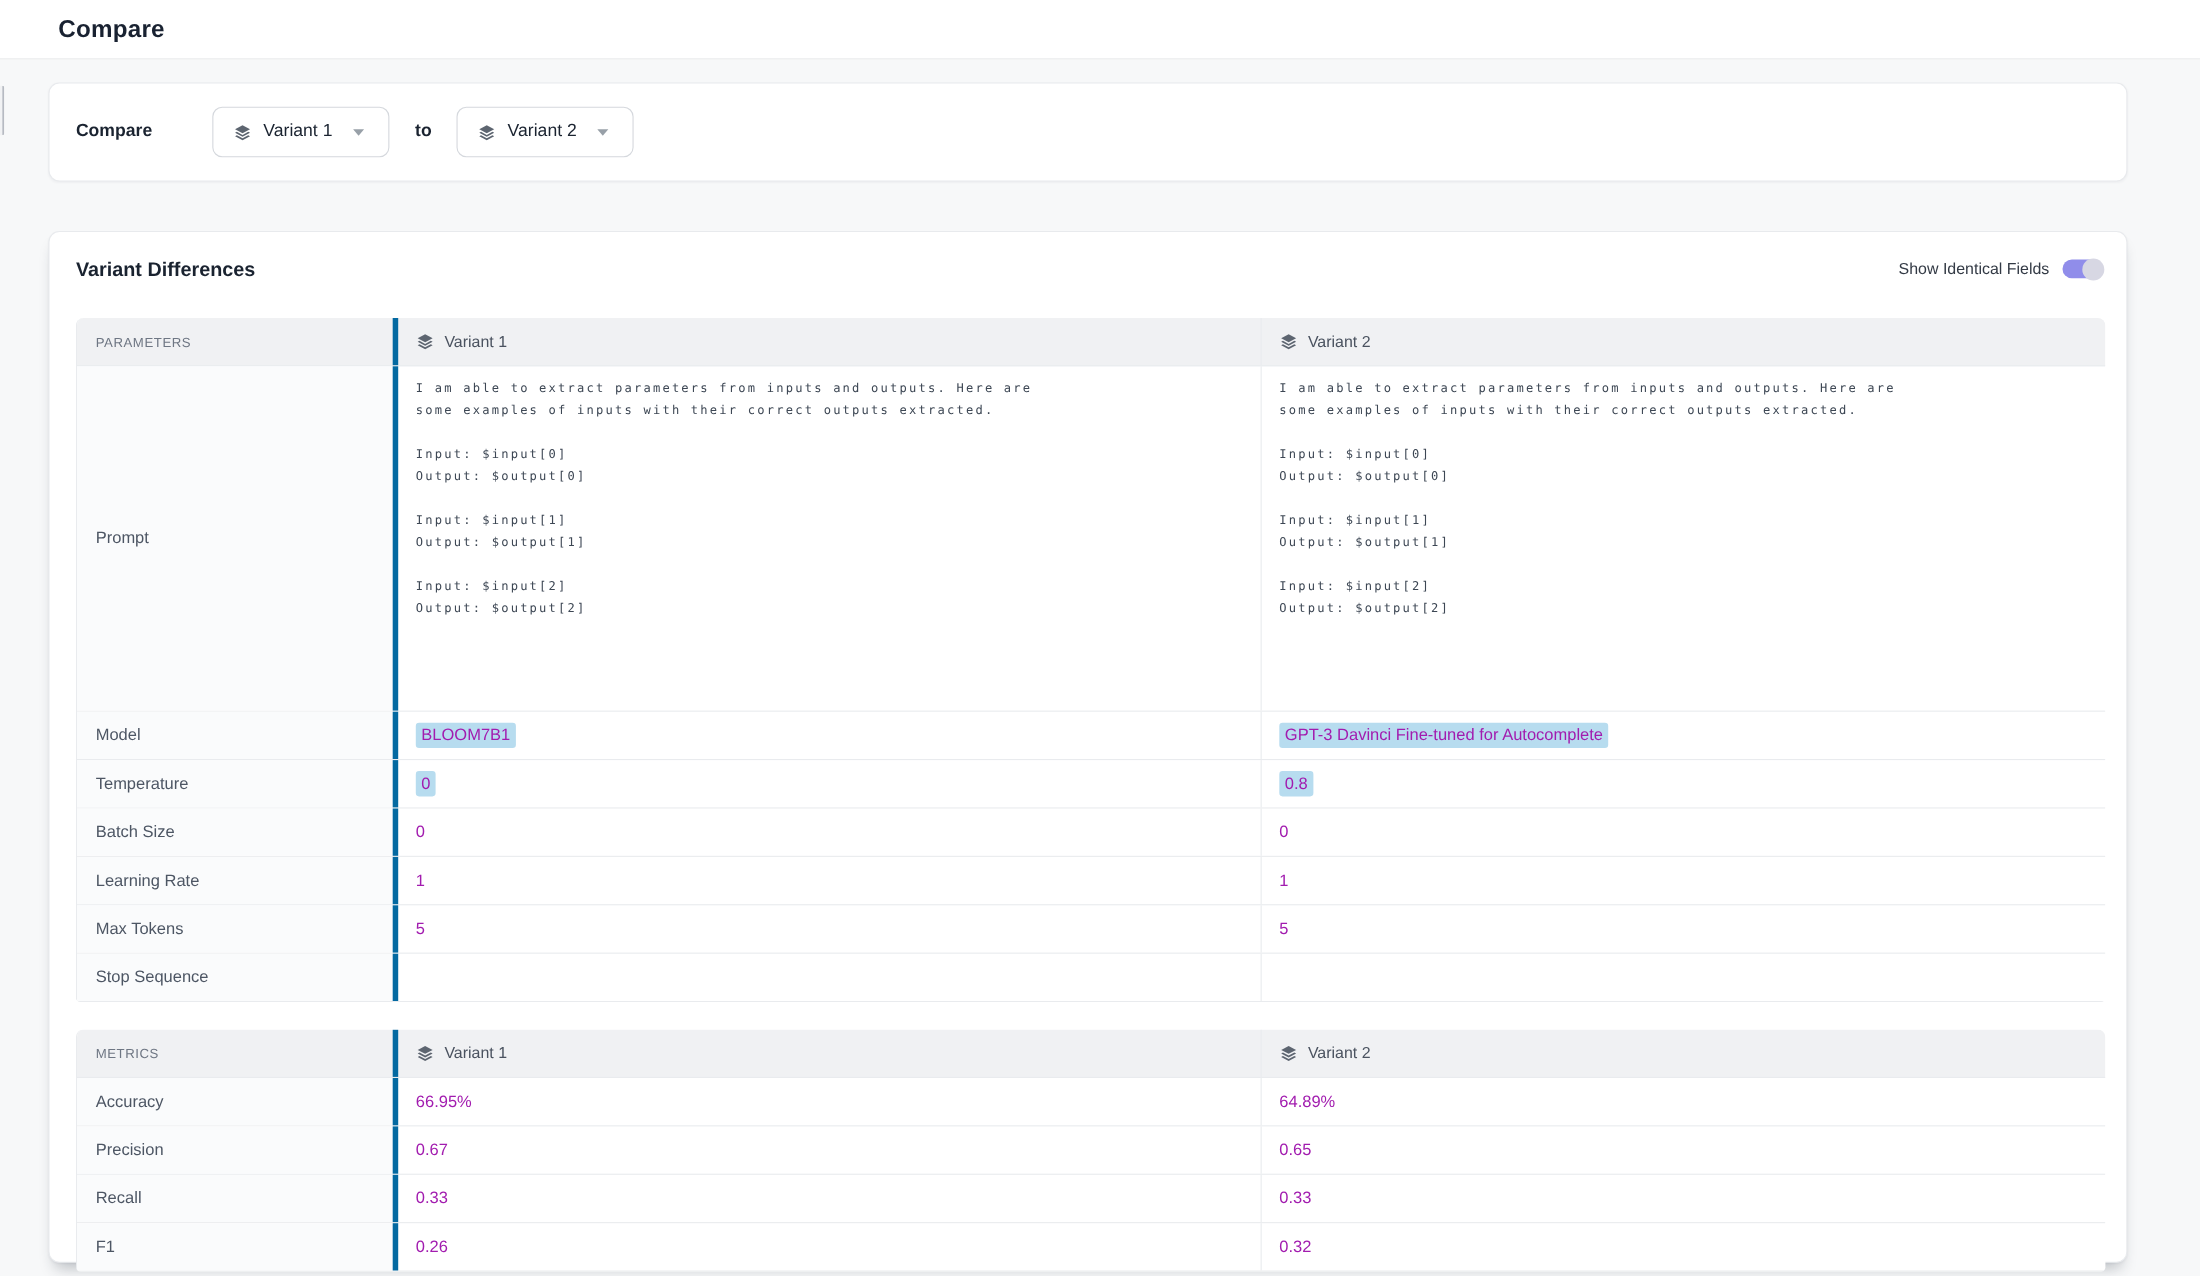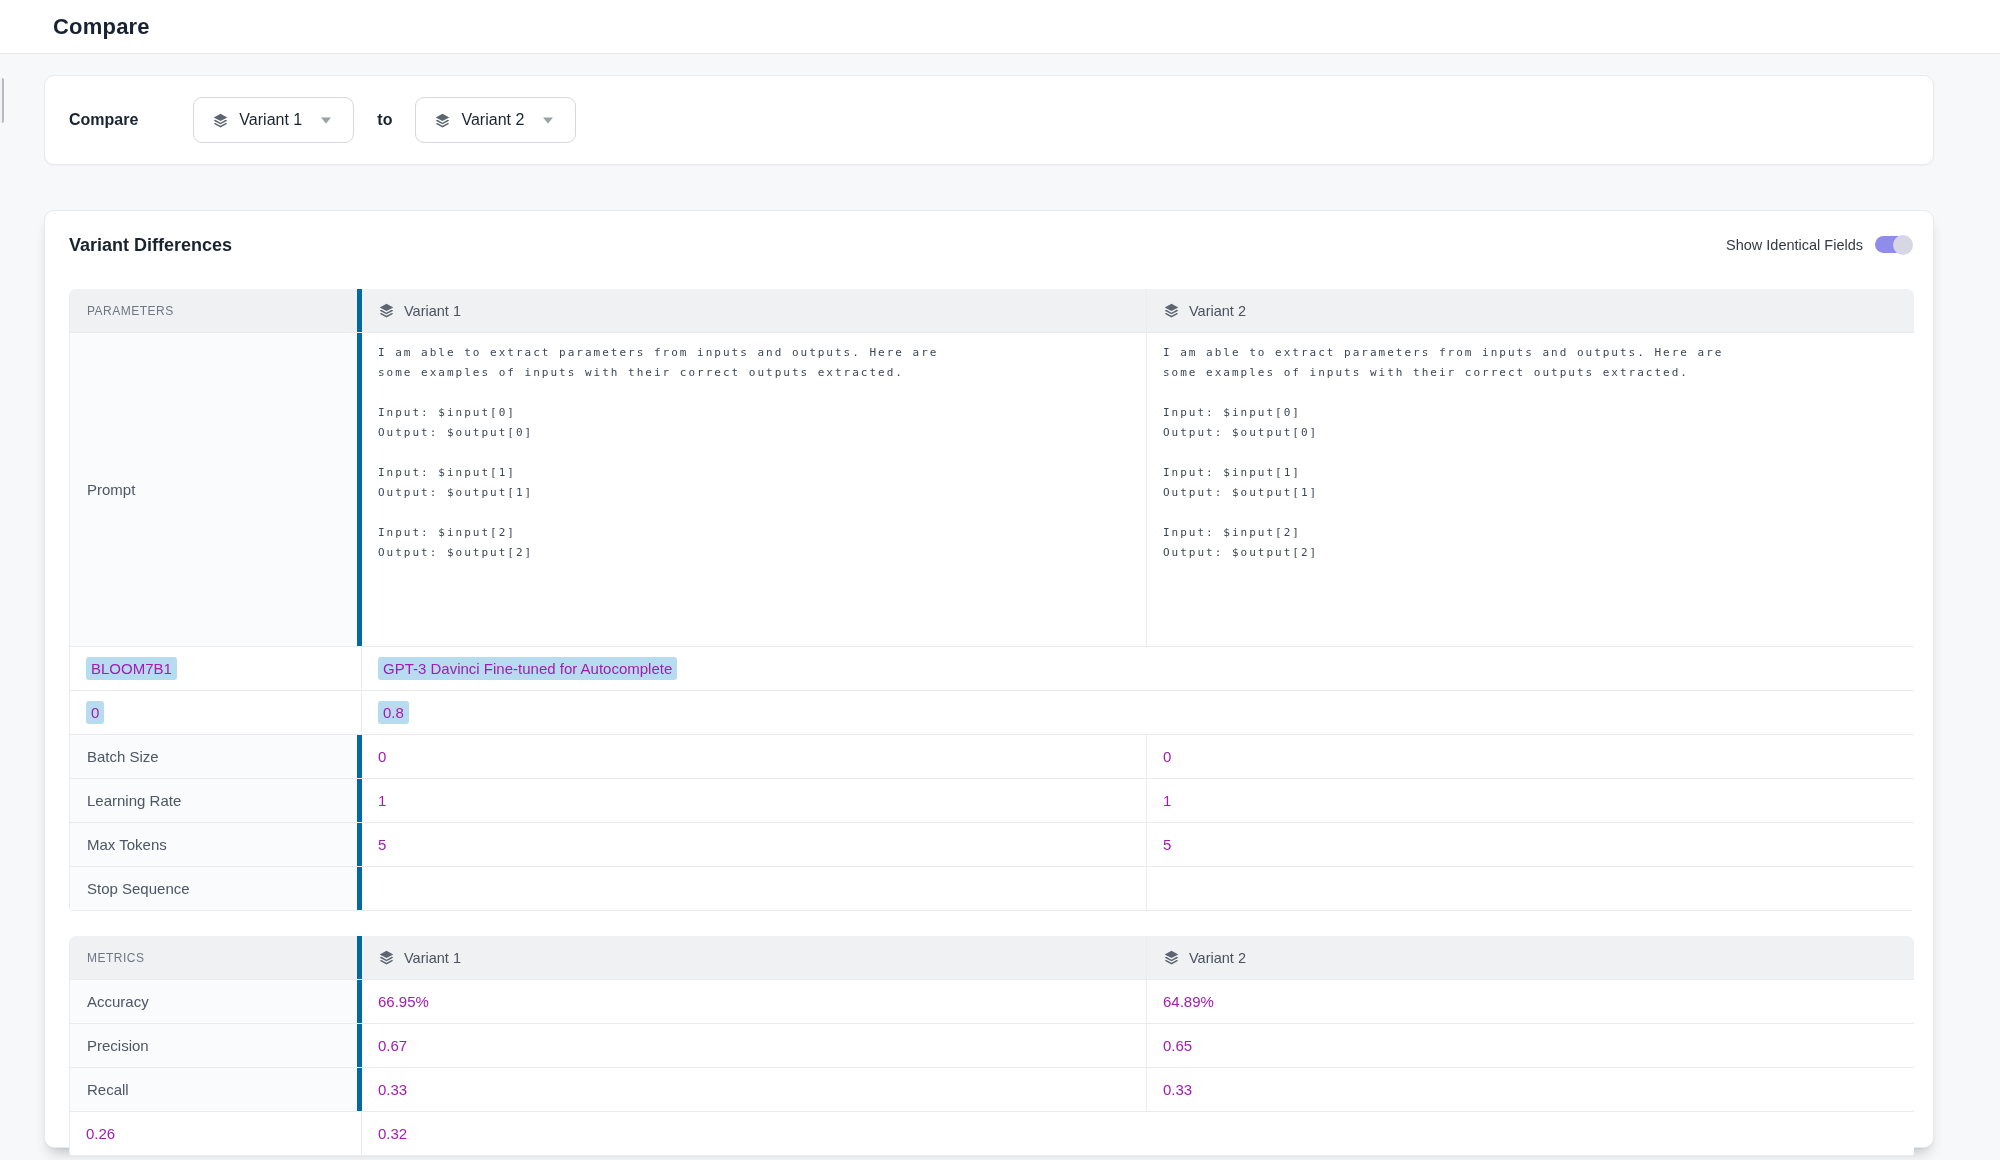--- a/index.html
+++ b/index.html
@@ -222,29 +222,31 @@
 Output: $output[0]
 
 Input: $input[1]
 Output: $output[1]
 
 Input: $input[2]
 Output: $output[2]</div>
     </div>
 
     <div class="tr">
+      <div class="cell c1">Model</div>
       <div class="cell c2">
           <span class="val hl">BLOOM7B1</span>
         </div>
       <div class="cell c3">
           <span class="val hl">GPT-3 Davinci Fine-tuned for Autocomplete</span>
         </div>
     </div>
 
     <div class="tr">
+      <div class="cell c1">Temperature</div>
       <div class="cell c2">
           <span class="val hl">0</span>
         </div>
       <div class="cell c3">
           <span class="val hl">0.8</span>
         </div>
     </div>
 
     <div class="tr">
       <div class="cell c1">Batch Size</div>
@@ -334,20 +336,21 @@
       <div class="cell c1">Recall</div>
       <div class="cell c2">
           <span class="val">0.33</span>
         </div>
       <div class="cell c3">
           <span class="val">0.33</span>
         </div>
     </div>
 
     <div class="tr">
+      <div class="cell c1">F1</div>
       <div class="cell c2">
           <span class="val">0.26</span>
         </div>
       <div class="cell c3">
           <span class="val">0.32</span>
         </div>
     </div>
   </div>
 
 </div>

